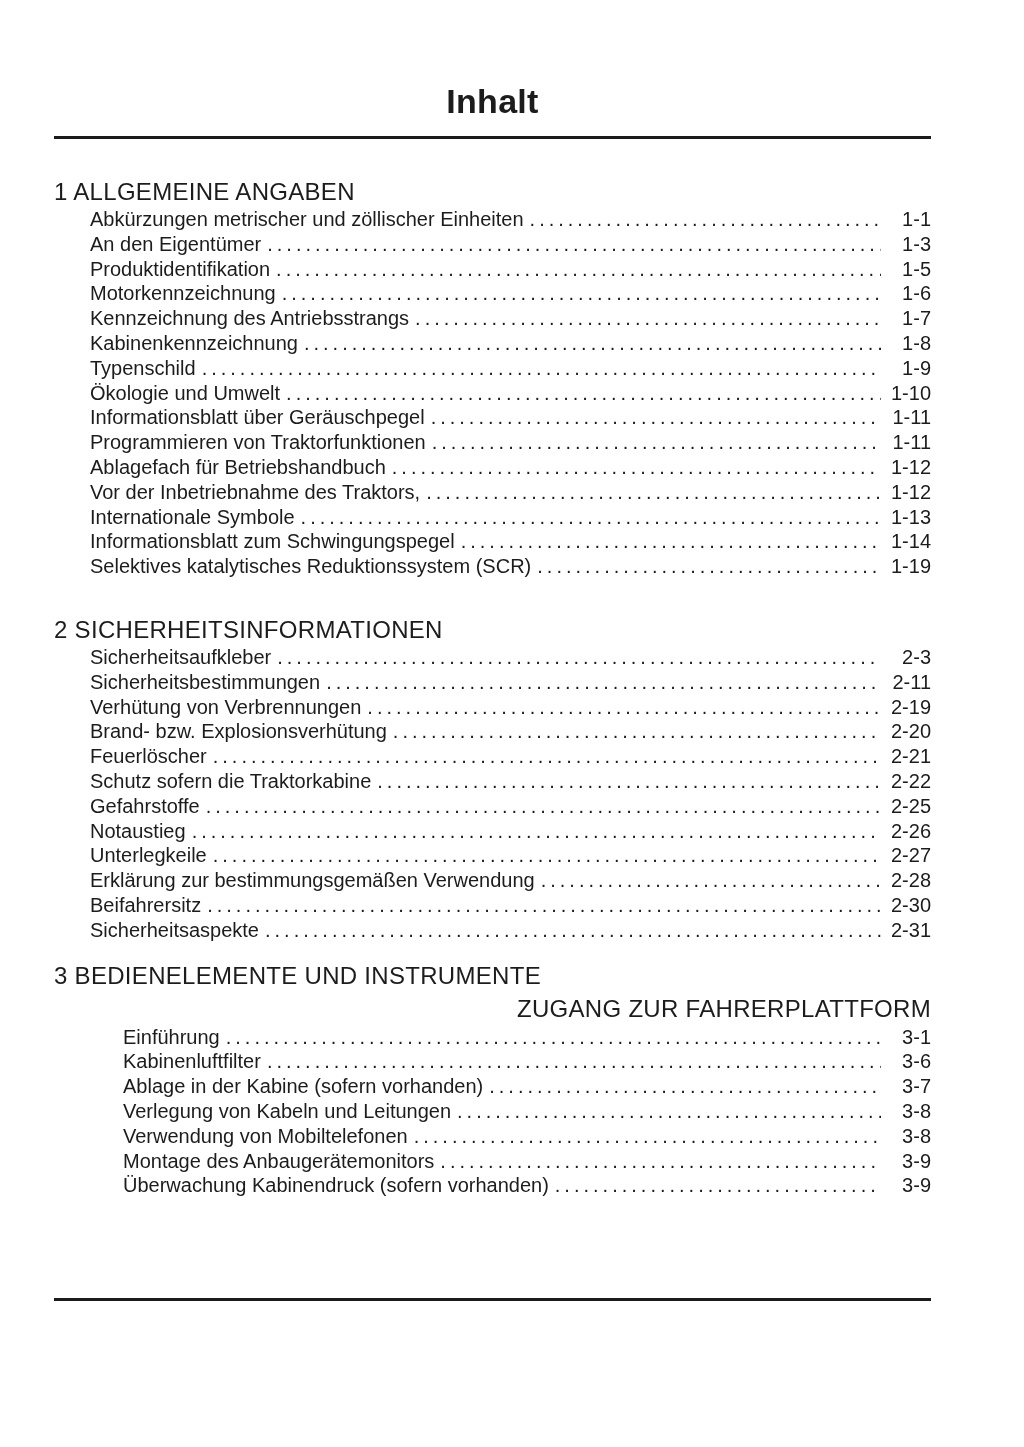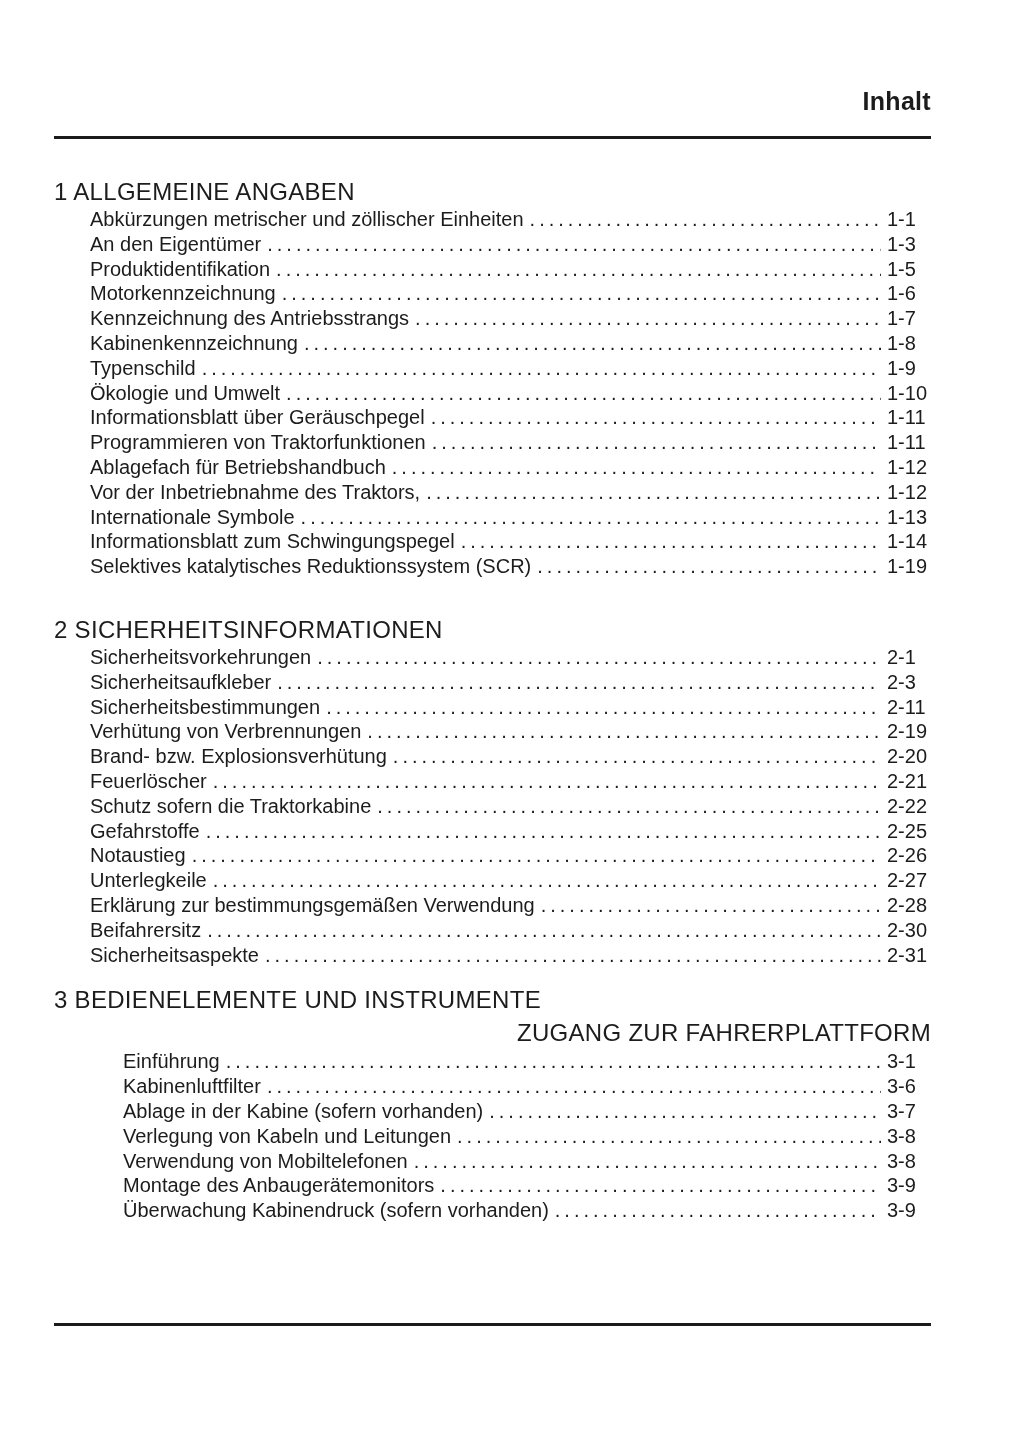--- a/index.html
+++ b/index.html
@@ -17,24 +17,24 @@
     overflow: hidden;
   }
   .content {
     position: absolute;
     left: 54px;
     top: 0;
     width: 877px;
   }
   .title {
     margin: 84px 0 0 0;
-    font-size: 25px;
+    font-size: 34px;
     line-height: 34px;
     font-weight: 700;
-    text-align: right;
+    text-align: center;
     letter-spacing: 0.3px;
   }
   .rule {
     height: 3px;
     background: #1b1b1b;
   }
   .rule.top { margin-top: 18px; }
   .rule.bottom { margin-top: 100px; }
 
   .section h2 {
@@ -83,20 +83,21 @@
     margin: 0 6px 0 6px;
   }
   .toc-dots::after {
     content: "........................................................................................................................";
     letter-spacing: 4px;
     color: #1c1c1c;
   }
   .toc-page {
     flex-shrink: 0;
     min-width: 44px;
+    text-align: right;
     white-space: nowrap;
   }
 </style>
 </head>
 <body>
 
 <div class="page">
   <div class="content">
     <h1 class="title">Inhalt</h1>
     <div class="rule top"></div>
@@ -195,25 +196,20 @@
     <span class="toc-dots"></span>
     <span class="toc-page">1-19</span>
   </div>
 </div>
   </div>
 
   <div class="section">
     <h2>2 SICHERHEITSINFORMATIONEN</h2>
 
     <div class="entries">
-  <div class="toc-row">
-    <span class="toc-label">Sicherheitsvorkehrungen</span>
-    <span class="toc-dots"></span>
-    <span class="toc-page">2-1</span>
-  </div>
 
   <div class="toc-row">
     <span class="toc-label">Sicherheitsaufkleber</span>
     <span class="toc-dots"></span>
     <span class="toc-page">2-3</span>
   </div>
 
   <div class="toc-row">
     <span class="toc-label">Sicherheitsbestimmungen</span>
     <span class="toc-dots"></span>

